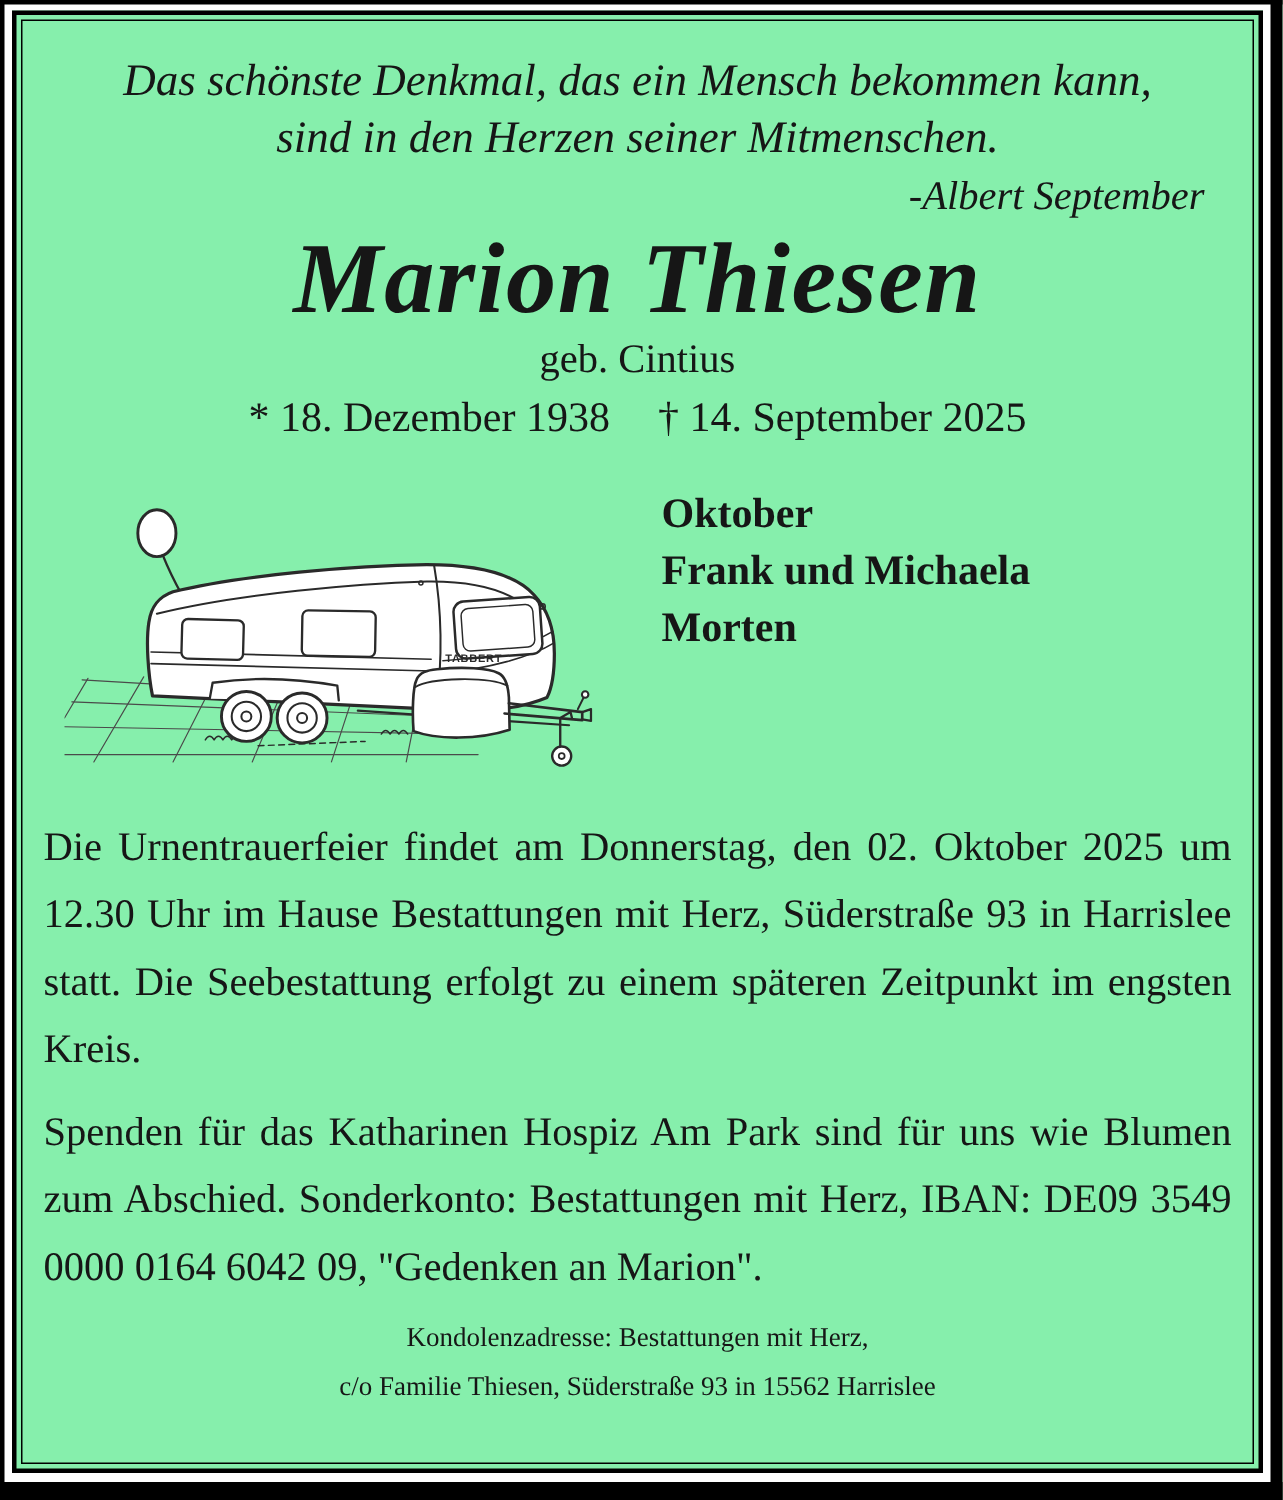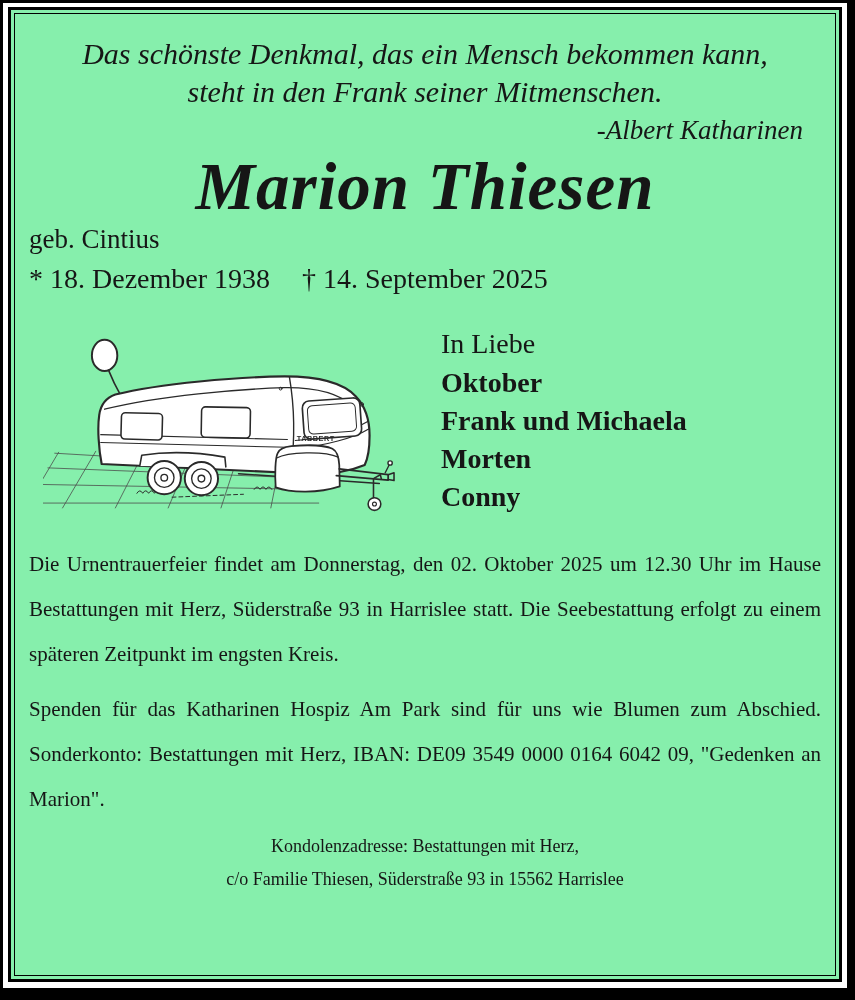--- a/index.html
+++ b/index.html
@@ -54,25 +54,26 @@
     margin: 1px 0 0 0;
     text-align: center;
     font-size: 67px;
     line-height: 76px;
     font-style: italic;
     font-weight: bold;
     letter-spacing: 1px;
     font-family: Liberation Serif, serif;
   }
   .maiden {
+    text-align: center;
     font-size: 27px;
     line-height: 31px;
   }
   .dates {
-    text-align: left;
+    text-align: center;
     font-size: 28px;
     line-height: 34px;
     margin-top: 7px;
   }
   .dates .death { margin-left: 32px; }
 
   .middle {
     display: flex;
     align-items: flex-start;
     margin-top: 24px;
@@ -85,21 +86,21 @@
   }
   .mourners {
     margin-left: 46px;
     font-size: 28px;
     margin-top: 4px;
   }
   .mourners .intro   { line-height: 40px; }
   .mourners .mourner { line-height: 38px; font-weight: bold; }
 
   .para {
-    font-size: 21px;
+    font-size: 27px;
     line-height: 45px;
     text-align: justify;
     margin: 26px 0 0 0;
   }
   .para + .para { margin-top: 10px; }
 
   .condolence {
     margin-top: 8px;
     text-align: center;
     font-size: 18px;
@@ -113,23 +114,23 @@
   <div class="edge edge-left"></div>
   <div class="edge edge-right"></div>
   <div class="edge edge-top"></div>
   <div class="edge edge-bottom"></div>
 
   <div class="frame-outer">
     <div class="frame-inner">
 
       <div class="quote">
         <div>Das schönste Denkmal, das ein Mensch bekommen kann,</div>
-        <div>steht in den Frank seiner Mitmenschen.</div>
-      </div>
-      <div class="attribution">-Albert Katharinen</div>
+        <div>sind in den Herzen seiner Mitmenschen.</div>
+      </div>
+      <div class="attribution">-Albert September</div>
 
       <h1 class="name">Marion Thiesen</h1>
       <div class="maiden">geb. Cintius</div>
       <div class="dates">
         <span>* 18. Dezember 1938</span><span class="death">† 14. September 2025</span>
       </div>
 
       <div class="middle">
         <svg class="caravan" viewBox="0 0 360 200" xmlns="http://www.w3.org/2000/svg">
           <g fill="none" stroke="#2a2a2a" stroke-linecap="round" stroke-linejoin="round">
@@ -188,25 +189,23 @@
             <circle cx="355" cy="146" r="2.2" fill="#fff" stroke-width="1.4"></circle>
             <path stroke-width="1.6" d="M 338 163 L 338 183 M 338 162 L 345 158 L 346 162"></path>
             <circle cx="339" cy="188" r="6.5" fill="#fff" stroke-width="1.6"></circle>
             <circle cx="339" cy="188" r="2" stroke-width="1.2"></circle>
 
             <text x="279" y="124" font-size="7.5" text-anchor="middle" font-family="Liberation Sans, sans-serif" fill="#2a2a2a" stroke="none" font-weight="bold" letter-spacing="0.5">TABBERT</text>
           </g>
         </svg>
 
         <div class="mourners">
-          <div class="intro">In Liebe</div>
           <div class="mourner">Oktober</div>
           <div class="mourner">Frank und Michaela</div>
           <div class="mourner">Morten</div>
-          <div class="mourner">Conny</div>
         </div>
       </div>
 
       <p class="para">Die Urnentrauerfeier findet am Donnerstag, den 02. Oktober 2025 um 12.30 Uhr im Hause Bestattungen mit Herz, Süderstraße 93 in Harrislee statt. Die Seebestattung erfolgt zu einem späteren Zeitpunkt im engsten Kreis.</p>
       <p class="para">Spenden für das Katharinen Hospiz Am Park sind für uns wie Blumen zum Abschied. Sonderkonto: Bestattungen mit Herz, IBAN: DE09 3549 0000 0164 6042 09, "Gedenken an Marion".</p>
 
       <div class="condolence">
         <div>Kondolenzadresse: Bestattungen mit Herz,</div>
         <div>c/o Familie Thiesen, Süderstraße 93 in 15562 Harrislee</div>
       </div>

